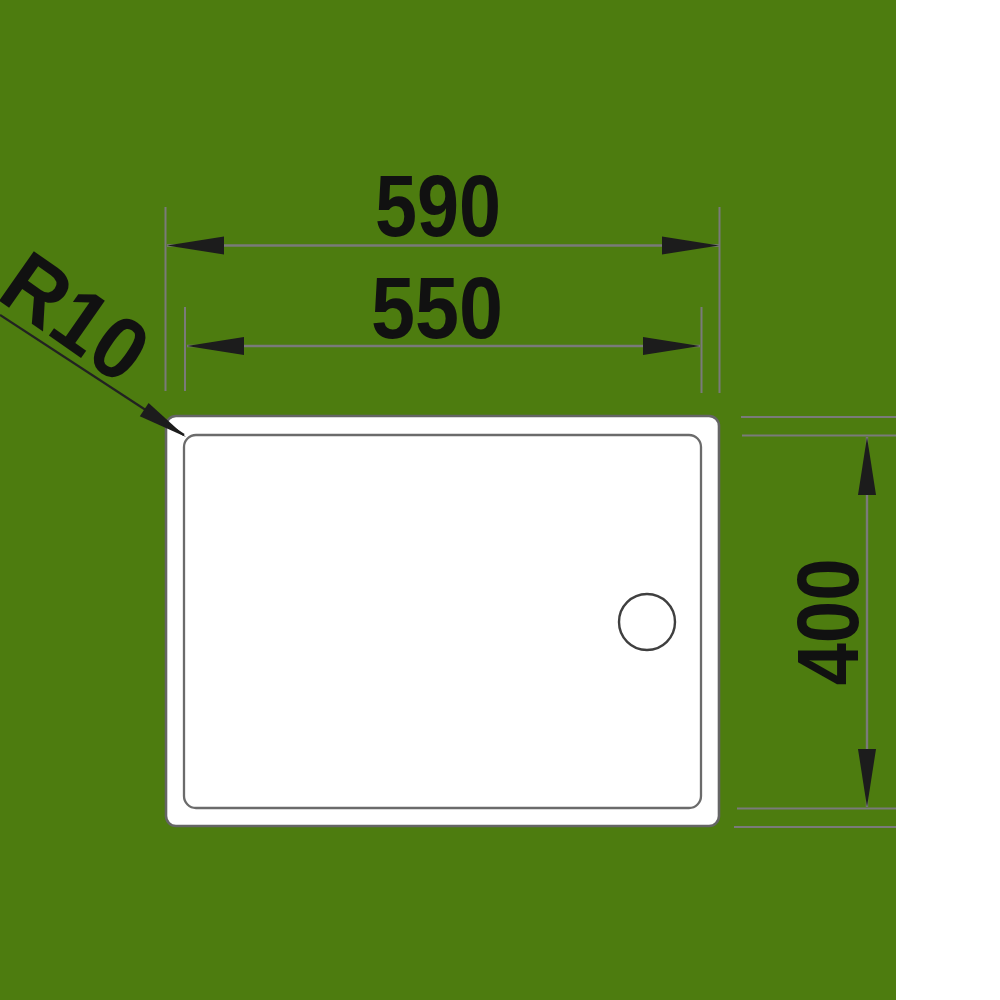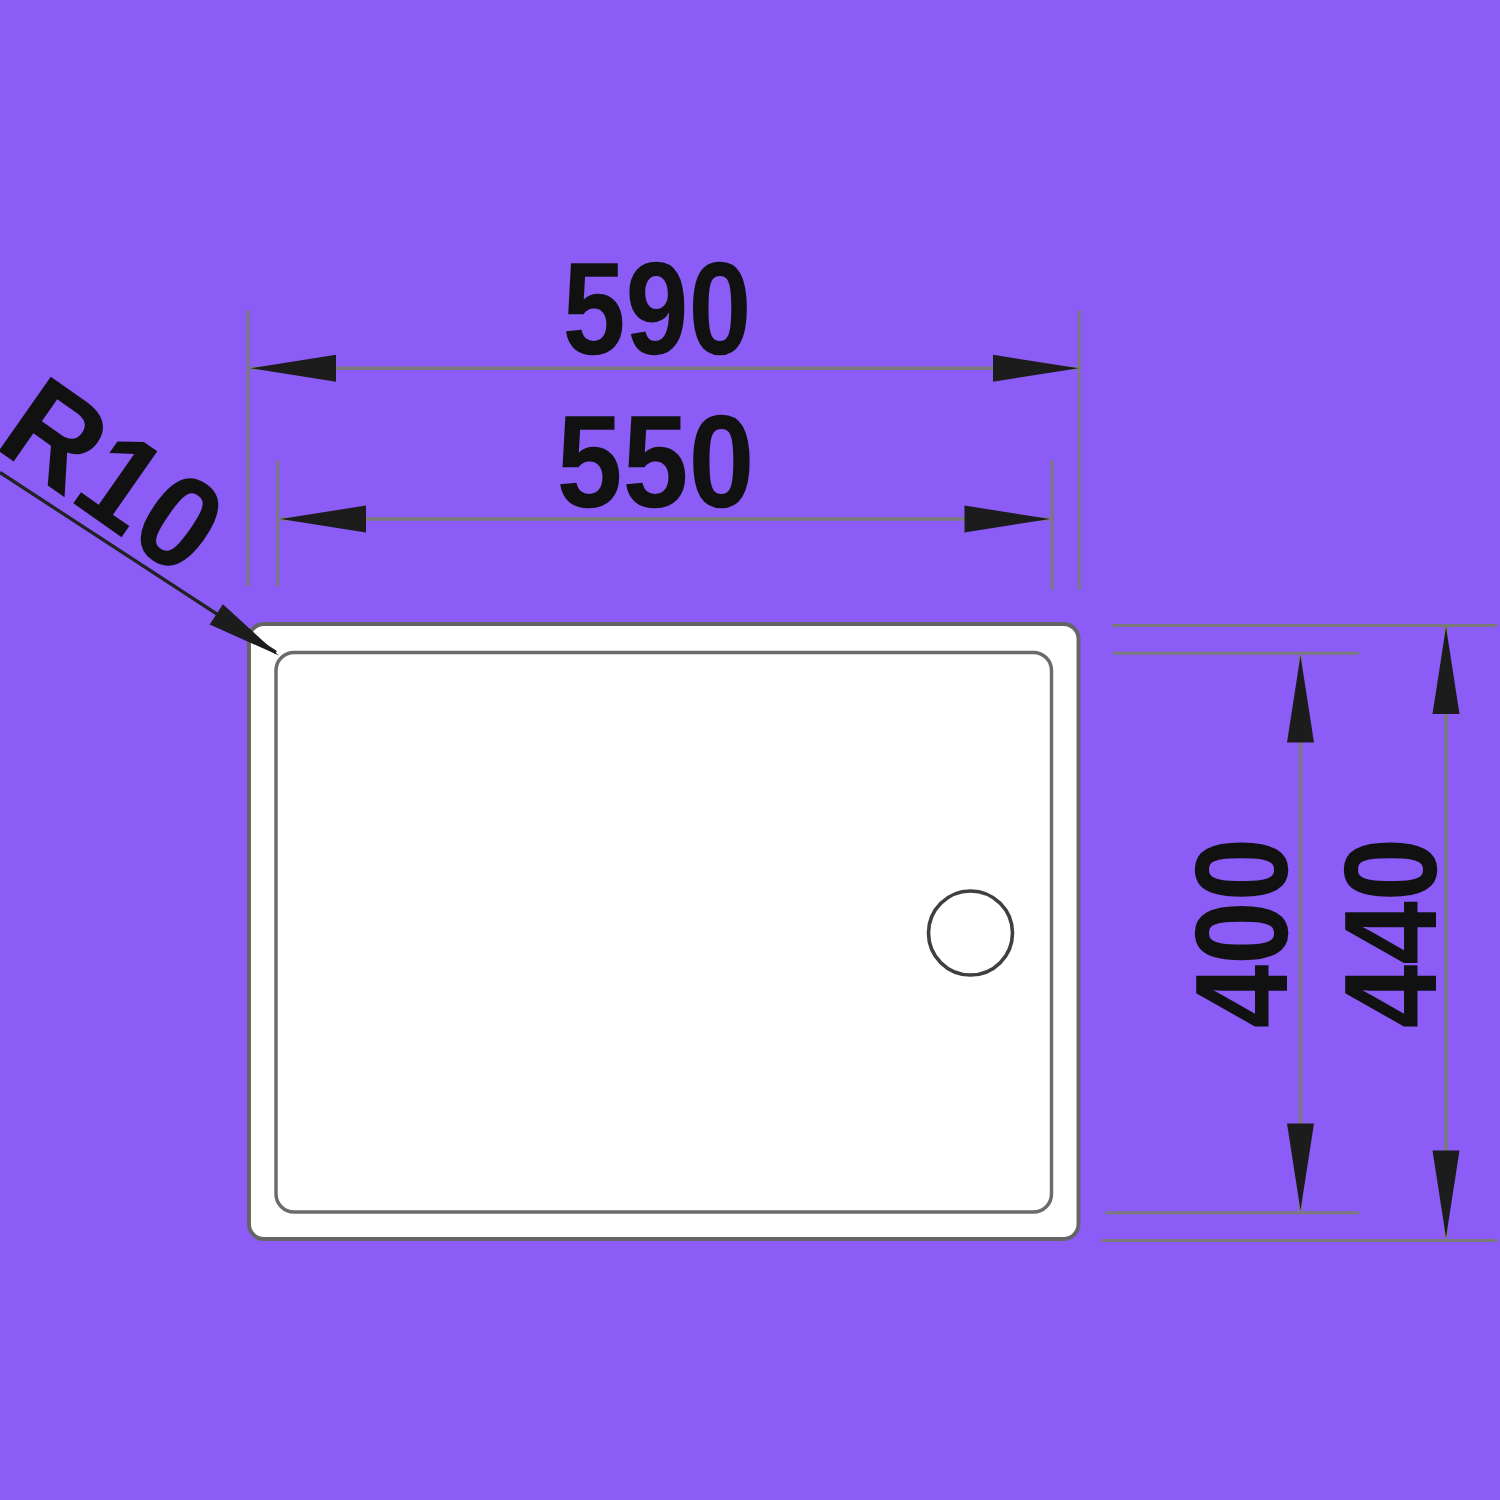--- a/index.html
+++ b/index.html
@@ -5,23 +5,23 @@
   html, body {
     margin: 0;
     padding: 0;
     width: 1000px;
     height: 1000px;
     background: #ffffff;
     font-family: "Liberation Sans", sans-serif;
   }
   .stage {
     position: relative;
-    width: 1000px;
+    width: 896px;
     height: 1000px;
-    background: #8b5cf6;
+    background: #4d7c0f;
     overflow: hidden;
     text-decoration: underline;
   }
   svg { display: block; }
   .dim-text {
     font-family: "Liberation Sans", sans-serif;
     font-size: 88px;
     font-weight: bold;
     fill: #111111;
   }

